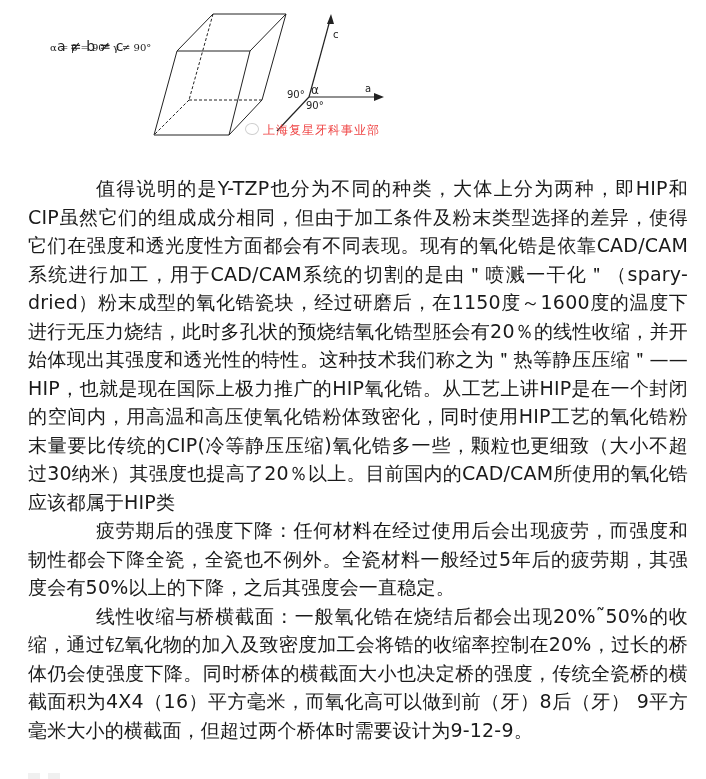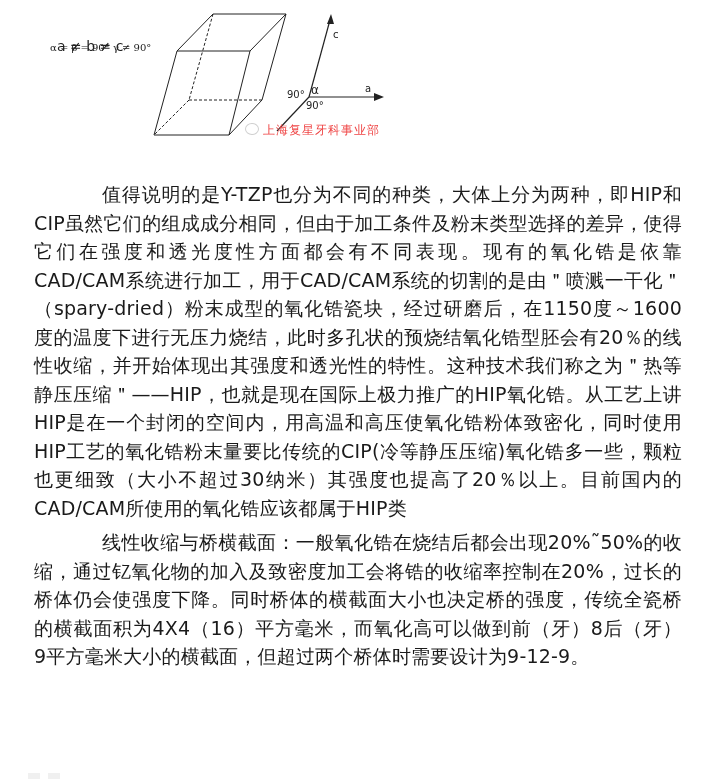--- a/index.html
+++ b/index.html
@@ -72,21 +72,21 @@
       position: absolute;
       left: 28px;
       top: 174px;
       width: 660px;
       font-size: 19px;
       line-height: 28.5px;
       color: #1a1a1a;
       letter-spacing: 0.2px;
     }
     .article p {
-      margin: 6px;
+      margin: 0;
       text-align: justify;
       text-align-last: left;
     }
     .indent {
       text-indent: 68px;
     }
     .bottom-fragment {
       position: absolute;
       left: 28px;
       top: 768px;
@@ -144,18 +144,19 @@
   <span class="axis-label" style="left:287px;top:89px;">90°</span>
   <span class="axis-label" style="left:306px;top:100px;">90°</span>
 
   <div class="watermark">
     <span class="watermark-icon"></span><span>上海复星牙科事业部</span>
   </div>
 </div>
 
 <div class="article">
   <p class="indent">值得说明的是Y-TZP也分为不同的种类，大体上分为两种，即HIP和CIP虽然它们的组成成分相同，但由于加工条件及粉末类型选择的差异，使得它们在强度和透光度性方面都会有不同表现。现有的氧化锆是依靠CAD/CAM系统进行加工，用于CAD/CAM系统的切割的是由＂喷溅一干化＂（spary-dried）粉末成型的氧化锆瓷块，经过研磨后，在1150度～1600度的温度下进行无压力烧结，此时多孔状的预烧结氧化锆型胚会有20％的线性收缩，并开始体现出其强度和透光性的特性。这种技术我们称之为＂热等静压压缩＂——HIP，也就是现在国际上极力推广的HIP氧化锆。从工艺上讲HIP是在一个封闭的空间内，用高温和高压使氧化锆粉体致密化，同时使用HIP工艺的氧化锆粉末量要比传统的CIP(冷等静压压缩)氧化锆多一些，颗粒也更细致（大小不超过30纳米）其强度也提高了20％以上。目前国内的CAD/CAM所使用的氧化锆应该都属于HIP类</p>
+  <p class="indent">疲劳期后的强度下降：任何材料在经过使用后会出现疲劳，而强度和韧性都会下降全瓷，全瓷也不例外。全瓷材料一般经过5年后的疲劳期，其强度会有50%以上的下降，之后其强度会一直稳定。</p>
   <p class="indent">线性收缩与桥横截面：一般氧化锆在烧结后都会出现20%˜50%的收缩，通过钇氧化物的加入及致密度加工会将锆的收缩率控制在20%，过长的桥体仍会使强度下降。同时桥体的横截面大小也决定桥的强度，传统全瓷桥的横截面积为4X4（16）平方毫米，而氧化高可以做到前（牙）8后（牙） 9平方毫米大小的横截面，但超过两个桥体时需要设计为9-12-9。</p>
 </div>
 
 <div class="bottom-fragment">
   <span></span><span></span>
 </div>
 
 </body></html>

